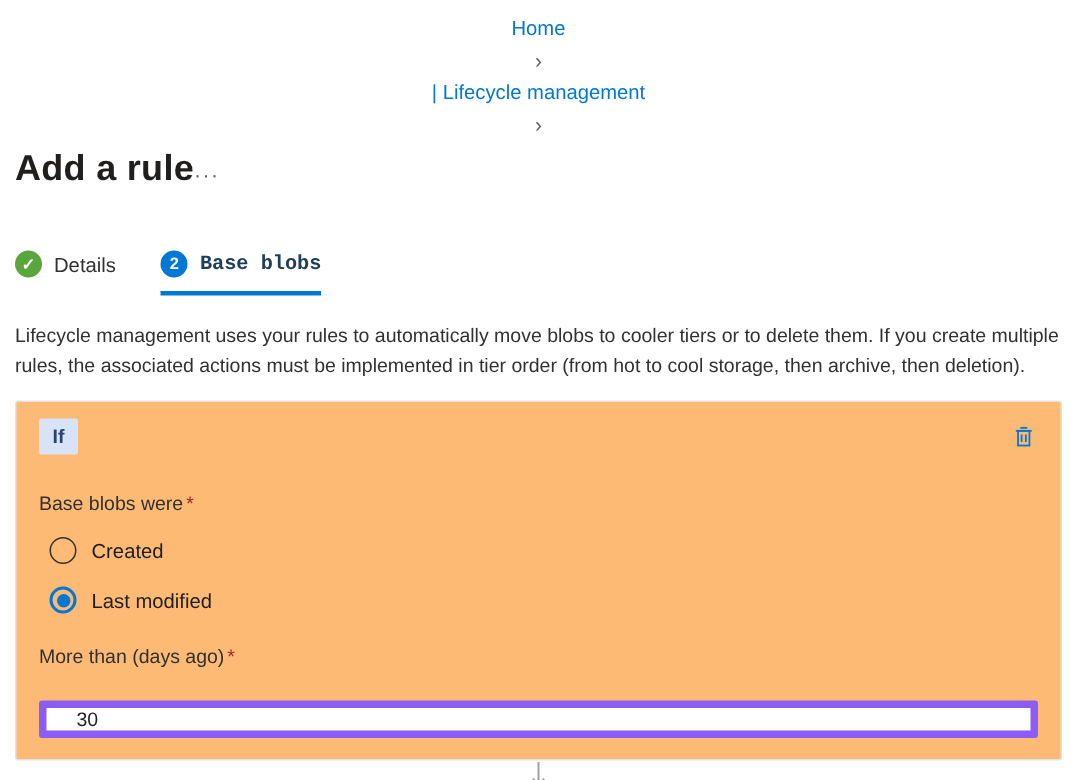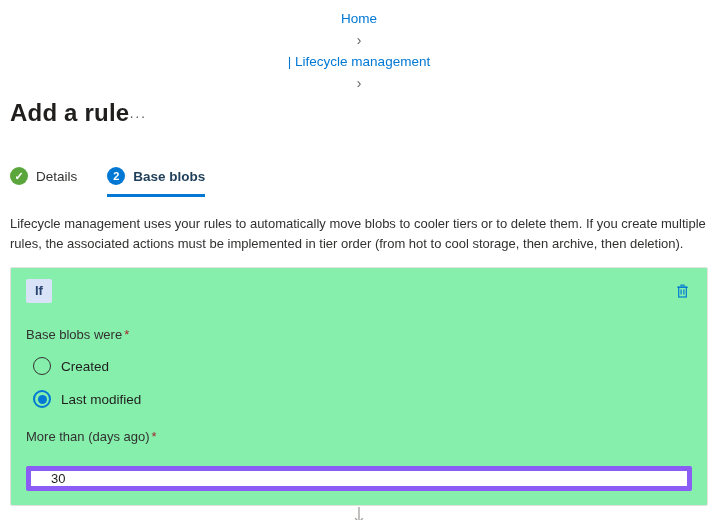--- a/index.html
+++ b/index.html
@@ -18,35 +18,35 @@
 
   
   .title-row { display: flex; align-items: center; margin: 9px 0 0 0; }
   .page-title { font-size: 24px; font-weight: 700; color: #201f1e; letter-spacing: 0.2px; }
   .title-menu { color: #605e5c; font-size: 14px; letter-spacing: 1px; cursor: pointer; margin-top: 6px; }
 
   
   .tabs { display: flex; align-items: flex-start; gap: 30px; margin-top: 40px; }
   .tab { display: flex; align-items: center; gap: 8px; padding-bottom: 9px; cursor: pointer; font-size: 13.5px; }
   .tab.active { border-bottom: 3px solid #0078d4; }
-  .tab.active .tab-label { font-weight: 700; color: #1f3e5a; }
+  .tab.active .tab-label { font-weight: 700; color: #1f3e5a; font-family: Liberation Mono, monospace; }
   .step-circle {
     width: 18px; height: 18px; border-radius: 50%; flex: 0 0 auto;
     display: flex; align-items: center; justify-content: center;
     color: #fff; font-size: 11px; font-weight: 700;
   }
   .step-circle.done { background: #5aa63c; }
   .step-circle.current { background: #0078d4; }
 
   
   .description { margin-top: 17px; font-size: 13px; line-height: 20px; color: #323130; max-width: 702px; }
 
   
   .card {
-    border: 1px solid #e4e2e0; border-radius: 2px; background: #86efac;
+    border: 1px solid #e4e2e0; border-radius: 2px; background: #fdba74;
     margin-top: 13px; padding: 11px 15px 14px 15px;
   }
   .card-head { display: flex; align-items: flex-start; justify-content: space-between; }
   .badge {
     display: inline-block; padding: 4px 9px; font-size: 13px; font-weight: 700;
     border-radius: 2px; line-height: 16px;
   }
   .badge.if { background: #d8e3f8; color: #28446f; }
   .badge.then { background: #cdf3ed; color: #00665e; margin-top: 28px; }
   .trash-btn { cursor: pointer; padding: 2px; margin-top: 2px; }

